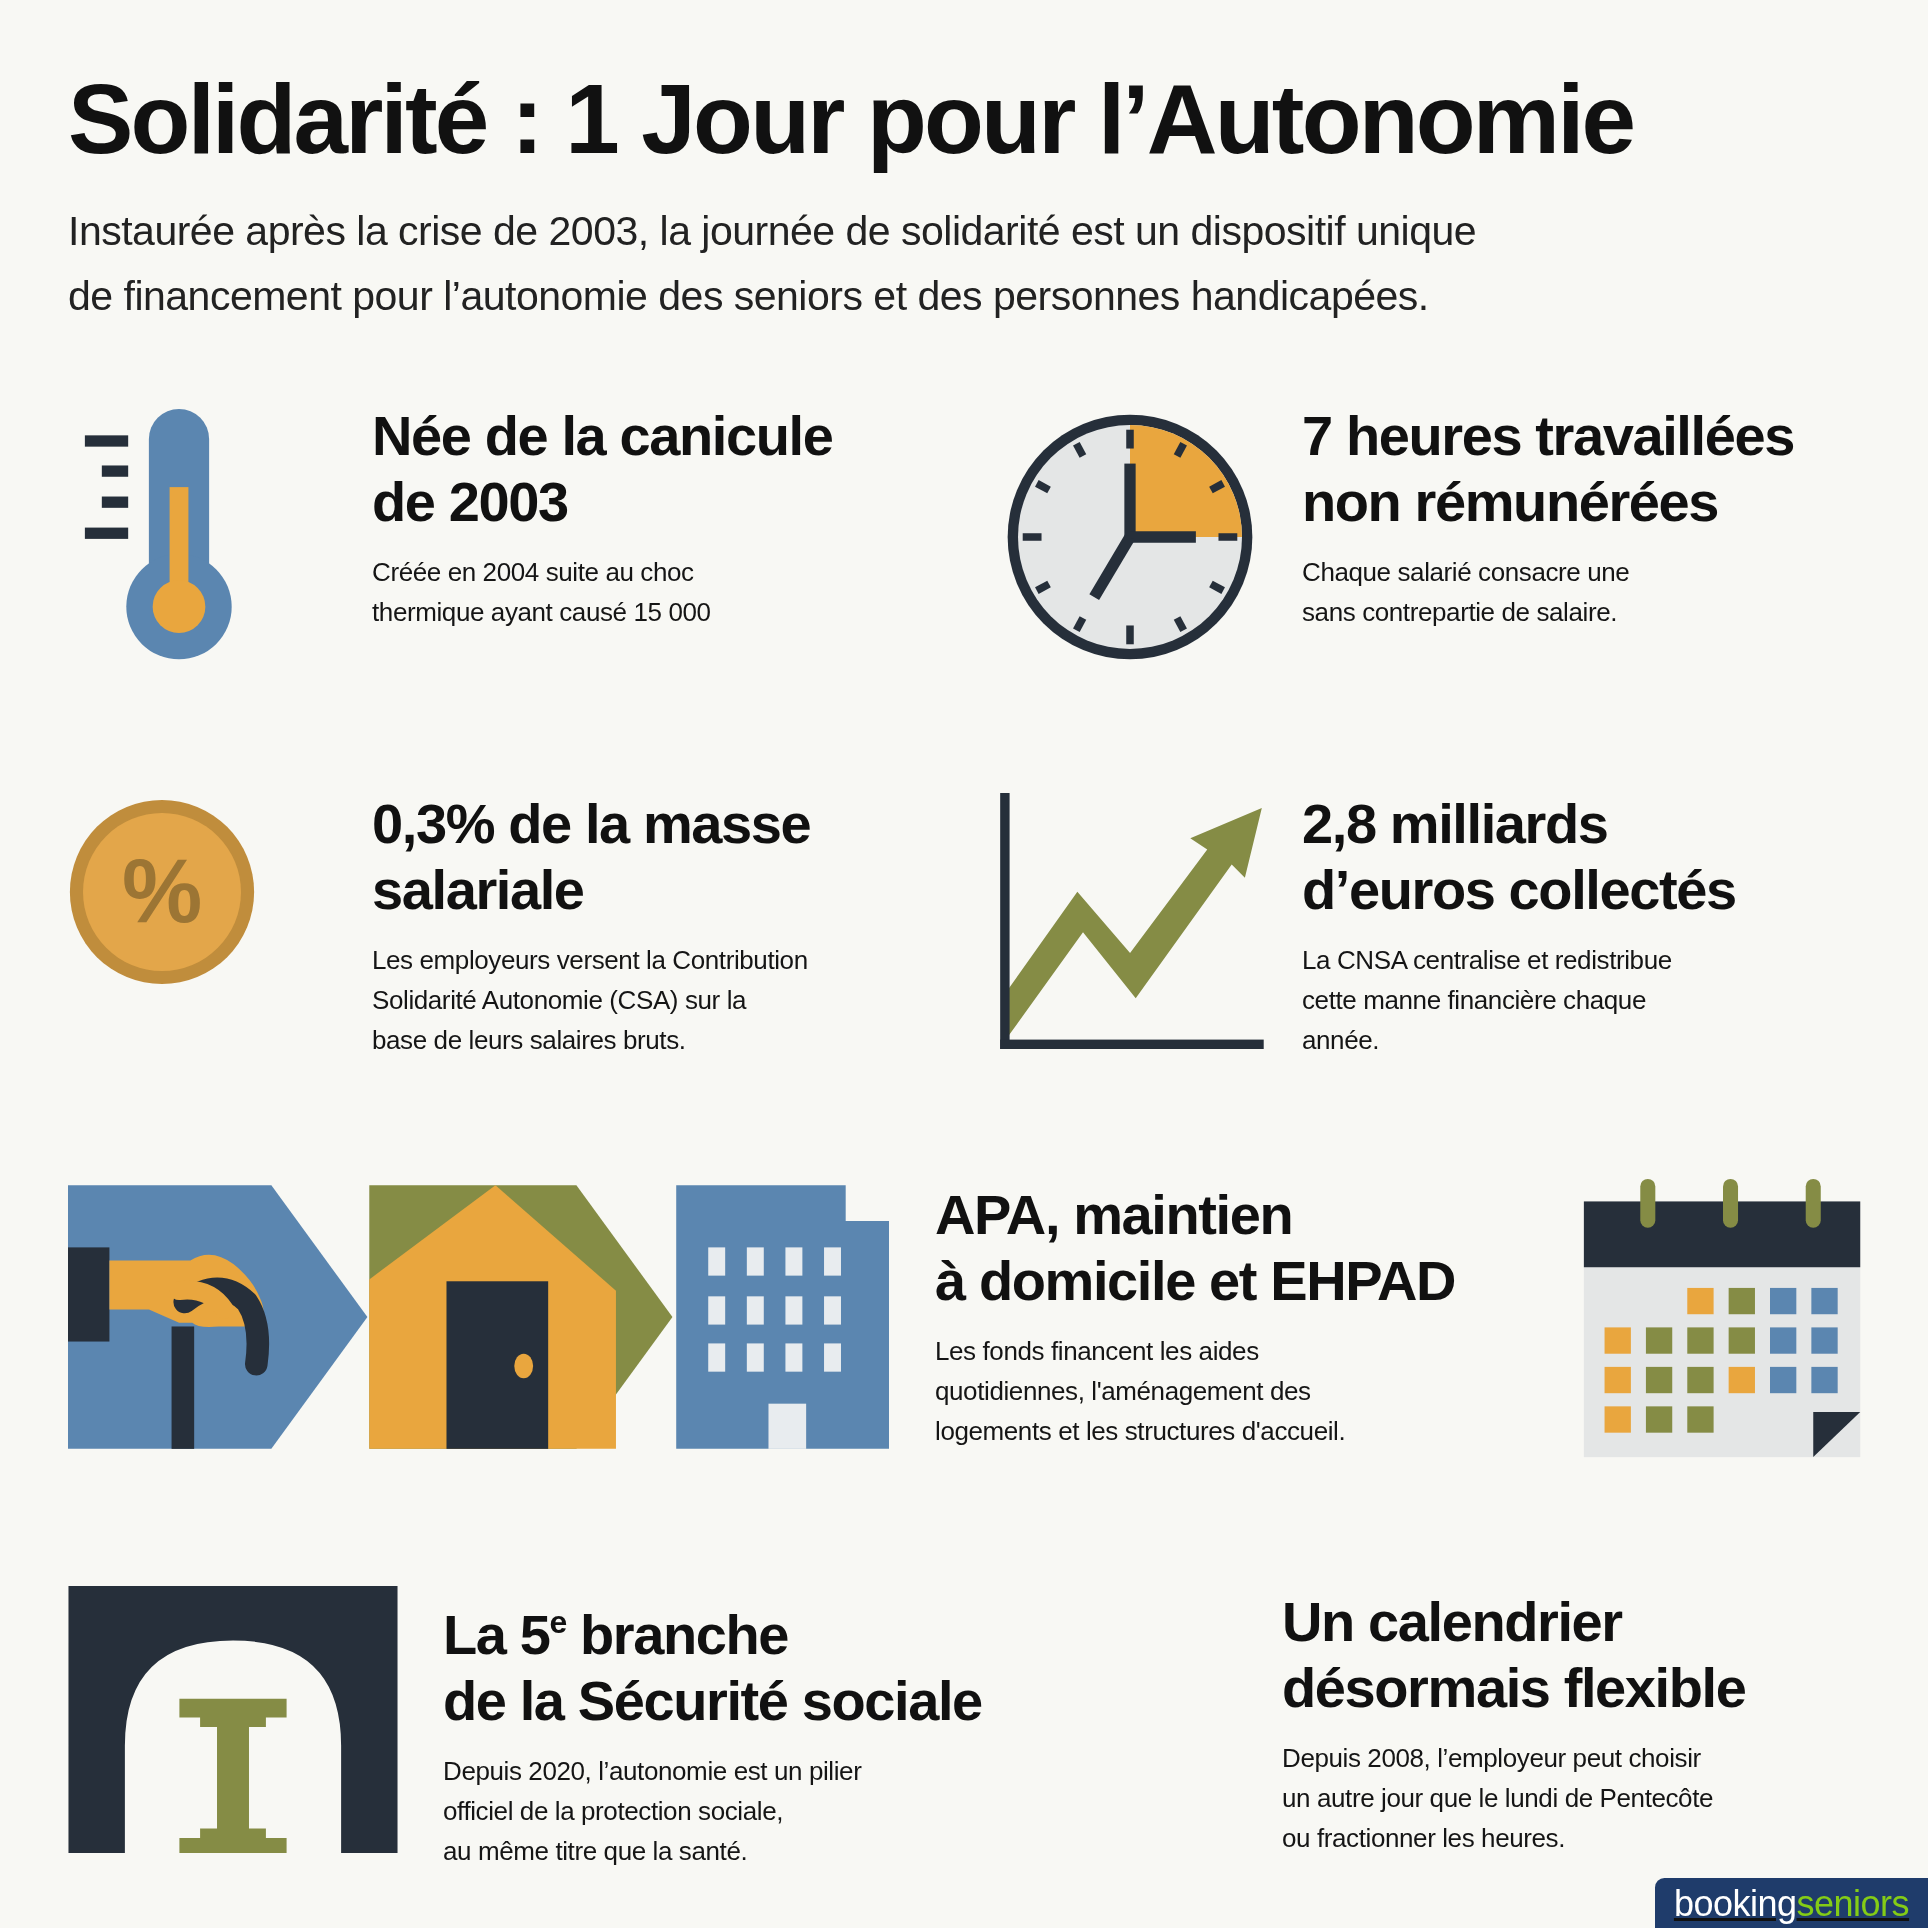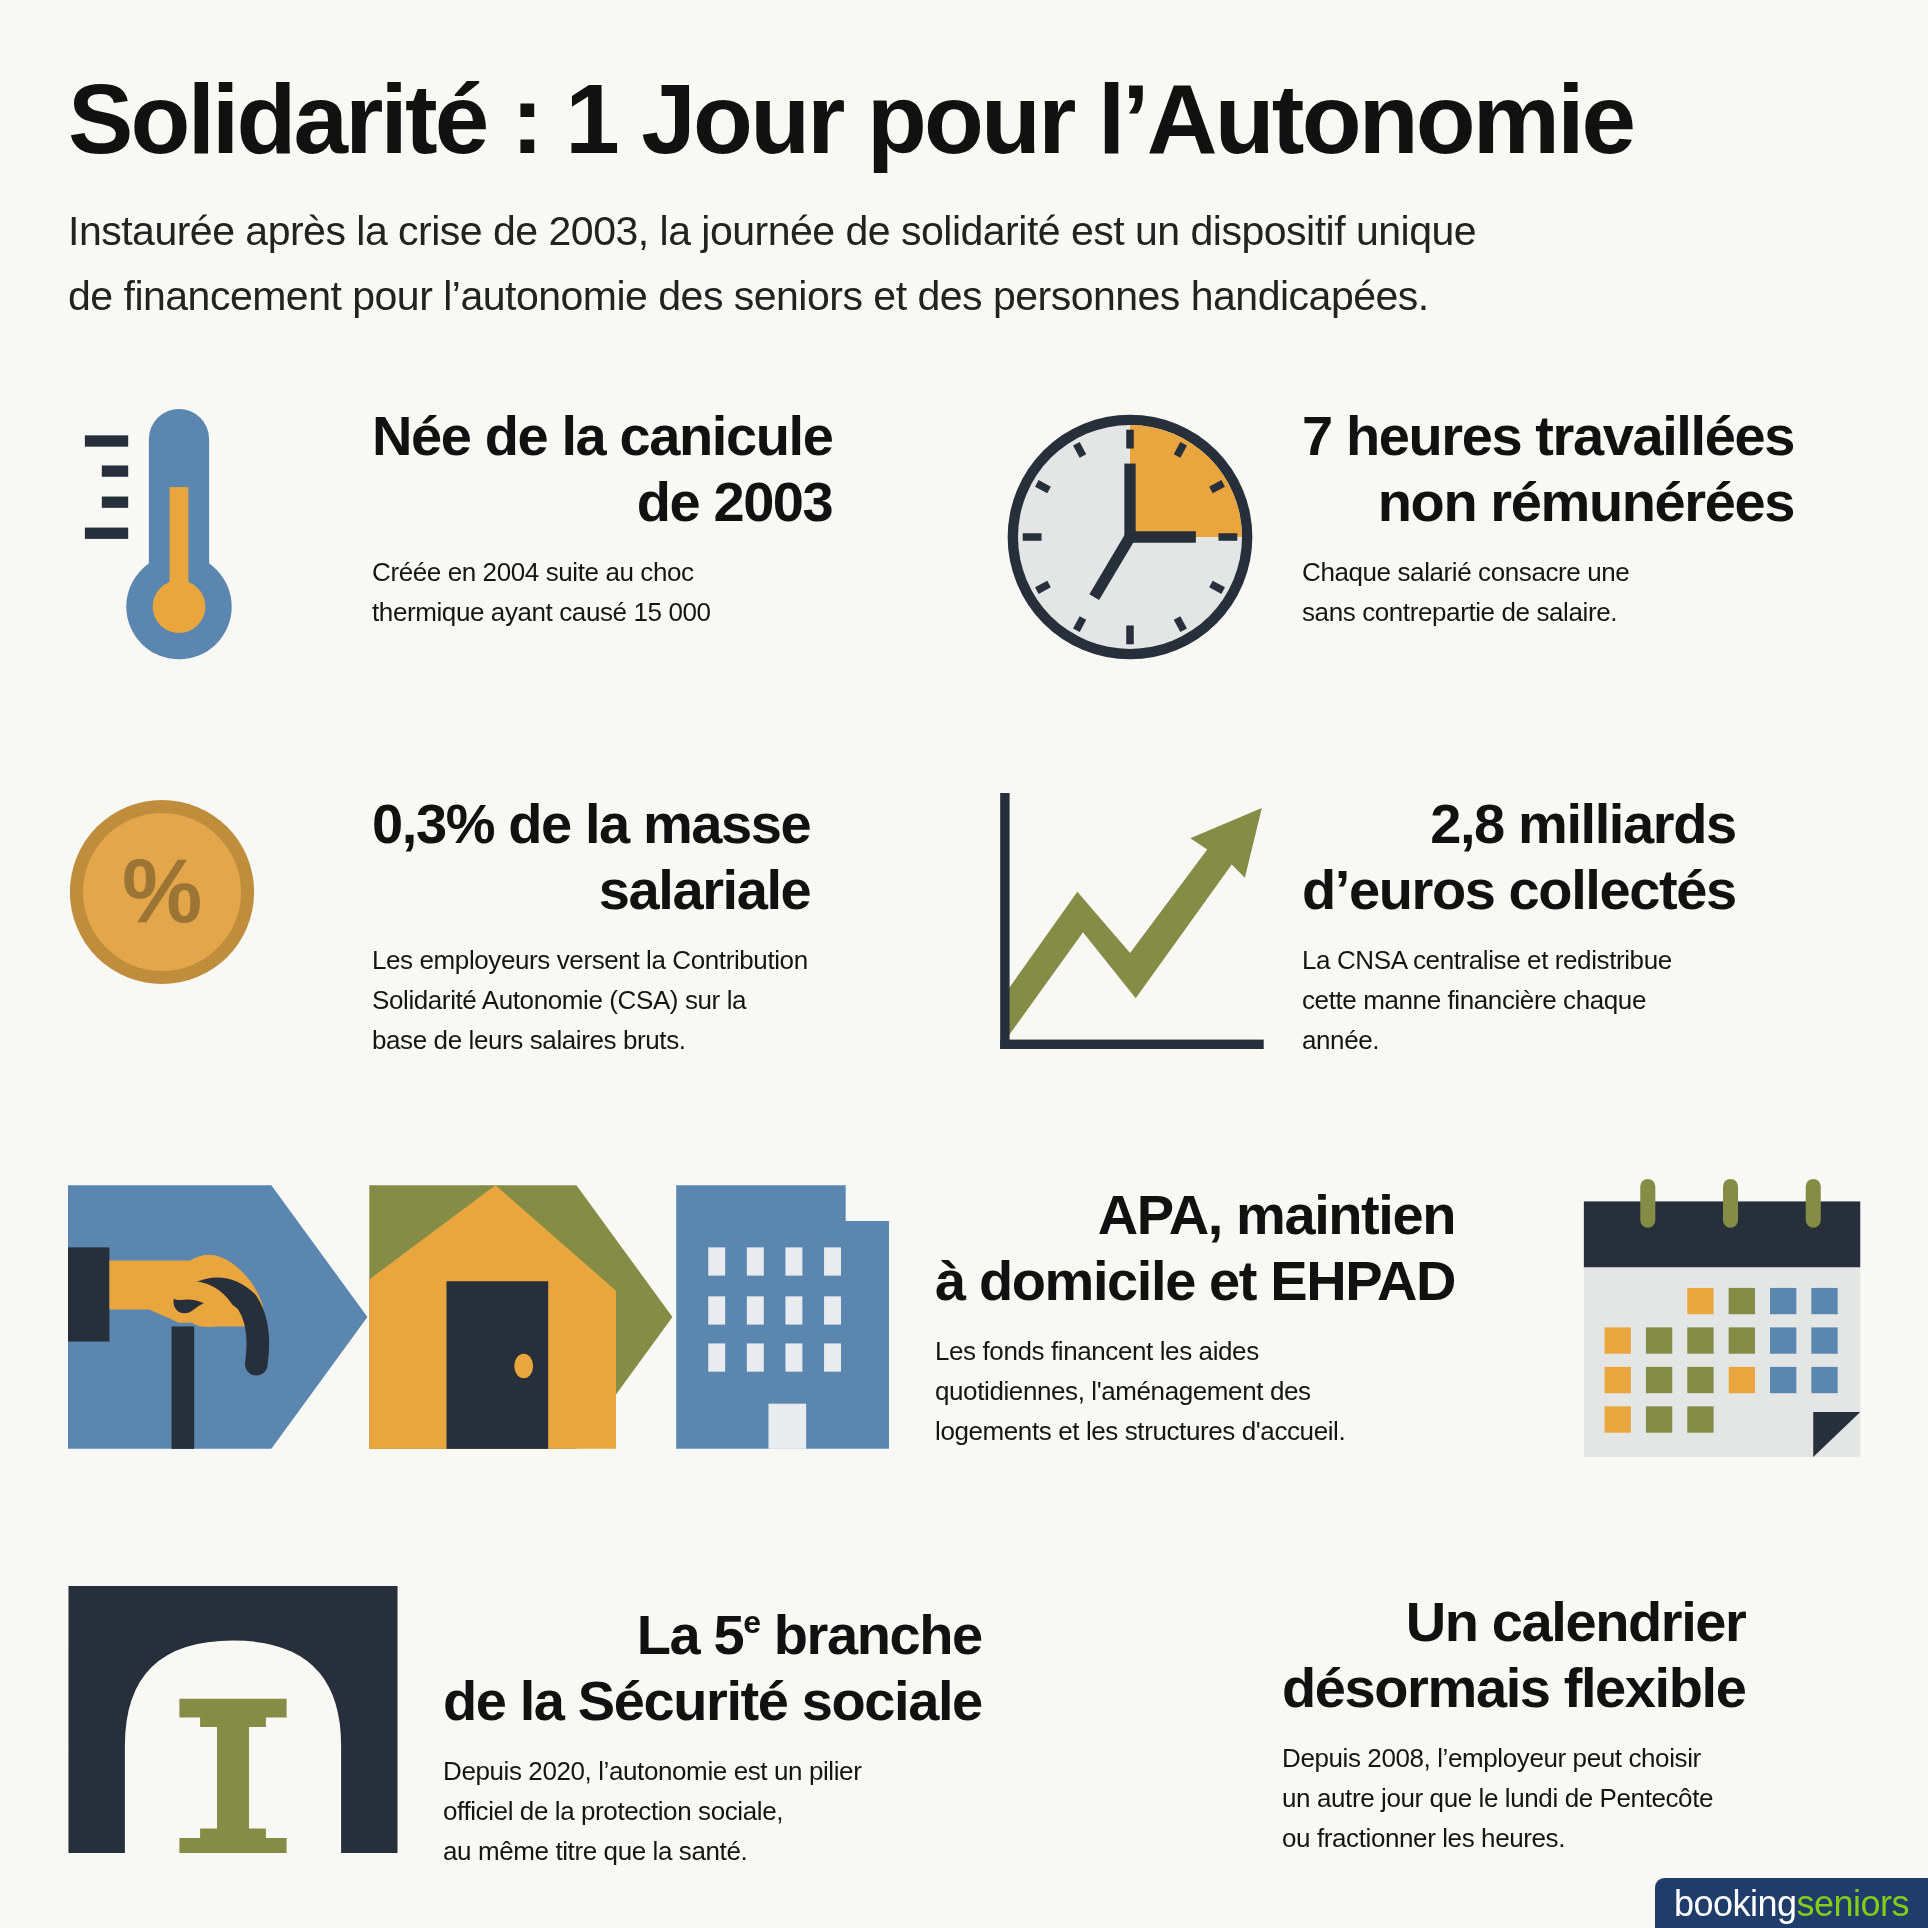--- a/index.html
+++ b/index.html
@@ -16,32 +16,31 @@
     white-space: nowrap;
   }
   .intro {
     left: 68px; top: 193px; width: 1695px;
     font-size: 41px; line-height: 53px; color: #222; letter-spacing: -0.5px;
   }
   .intro div { white-space: nowrap; margin-top: 12px; }
   .h2 {
     font-size: 56px; font-weight: 700; line-height: 66px; letter-spacing: -1.4px;
     white-space: nowrap;
-    text-align: right;
   }
   .body {
     font-size: 26px; line-height: 40px; color: #151515; letter-spacing: -0.4px;
     margin-top: 17px;
   }
   .body div { white-space: nowrap; }
   .logo {
     left: 1655px; top: 1878px; width: 273px; height: 51px;
     background: #1f3c6b; border-top-left-radius: 9.4px;
     display: flex; align-items: center; justify-content: center;
-    font-size: 36px; letter-spacing: -0.5px;
+    font-size: 36px; letter-spacing: -0.5px; text-decoration: underline;
   }
   .logo .a { color: #ffffff; }
   .logo .b { color: #84cc16; }
 </style>
 </head>
 <body>
 
 <div class="abs title">Solidarité : 1 Jour pour l’Autonomie</div>
 <div class="abs intro">
   <div>Instaurée après la crise de 2003, la journée de solidarité est un dispositif unique</div>

